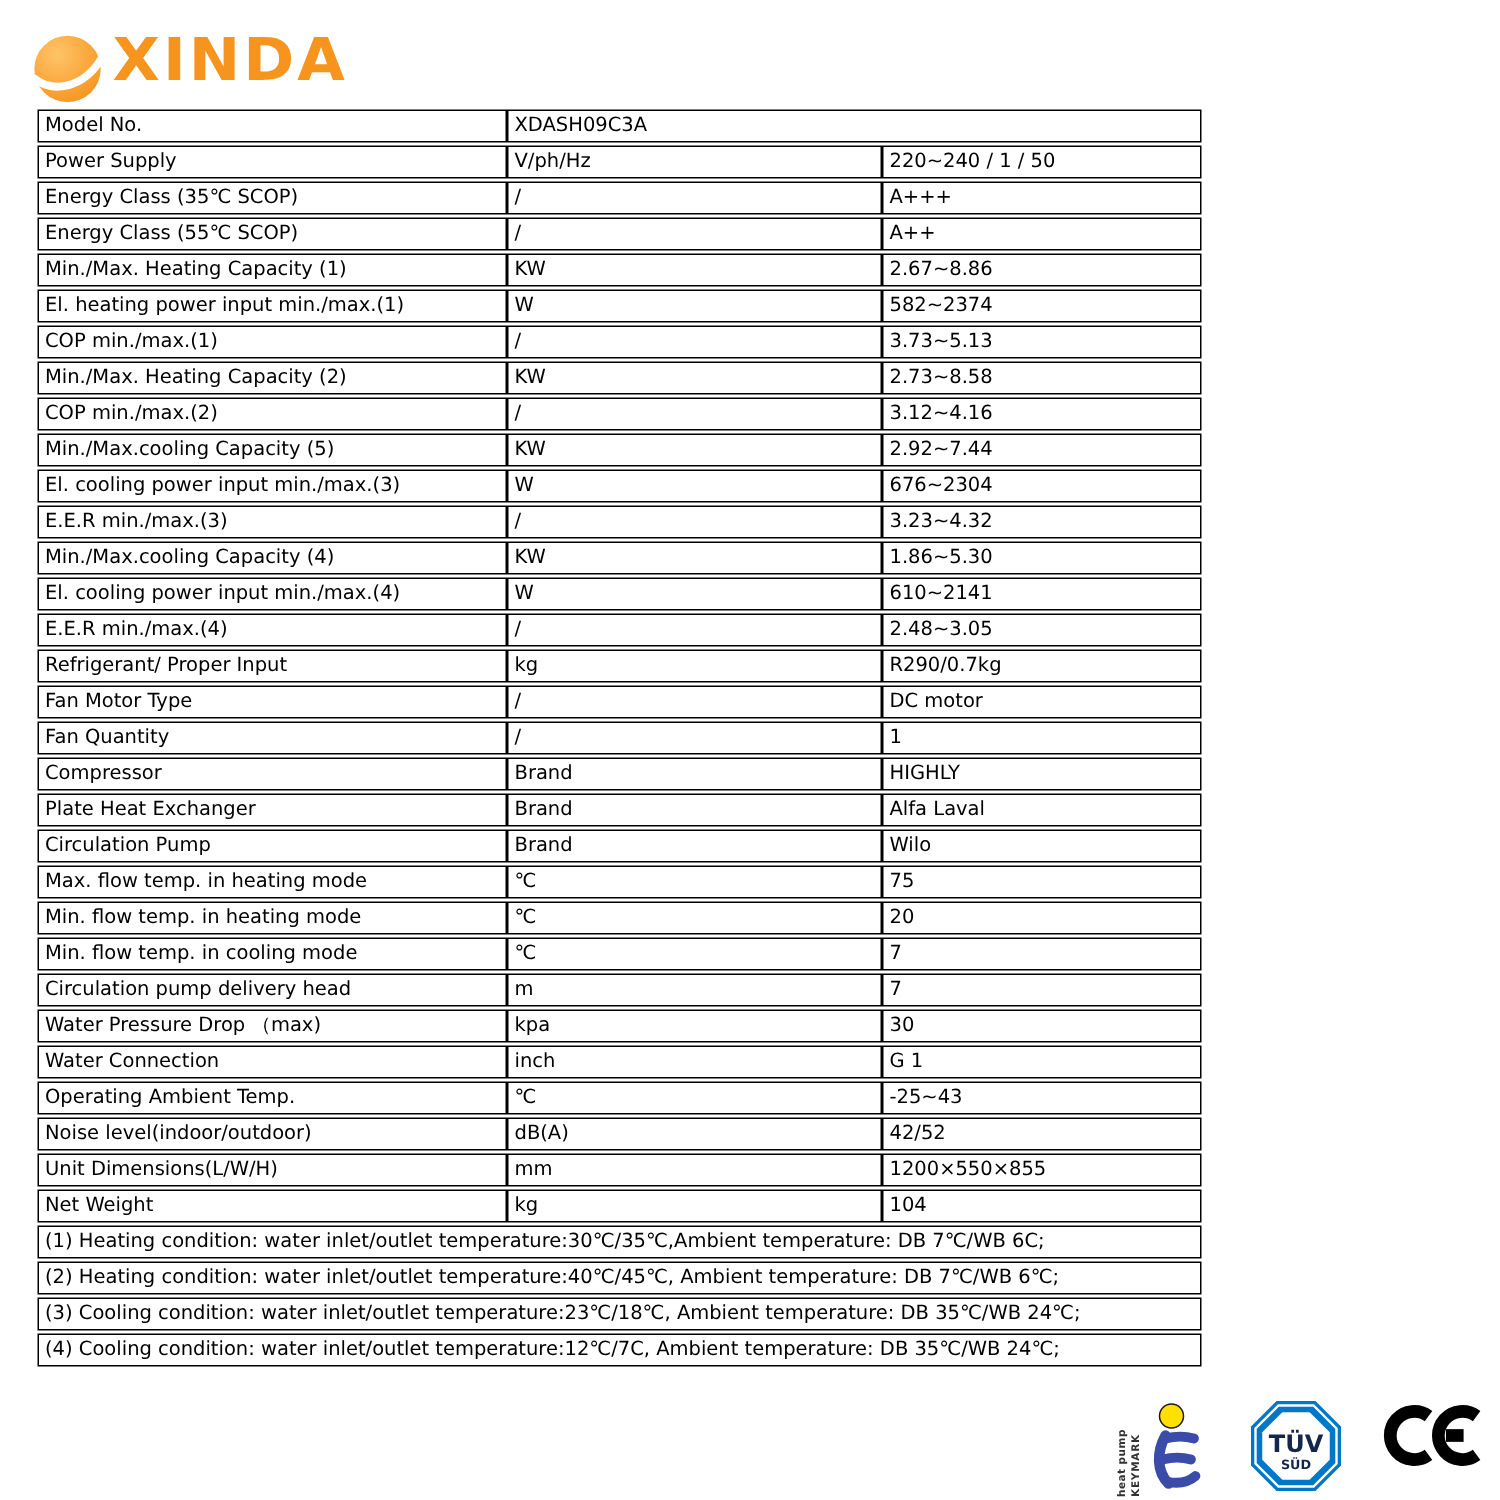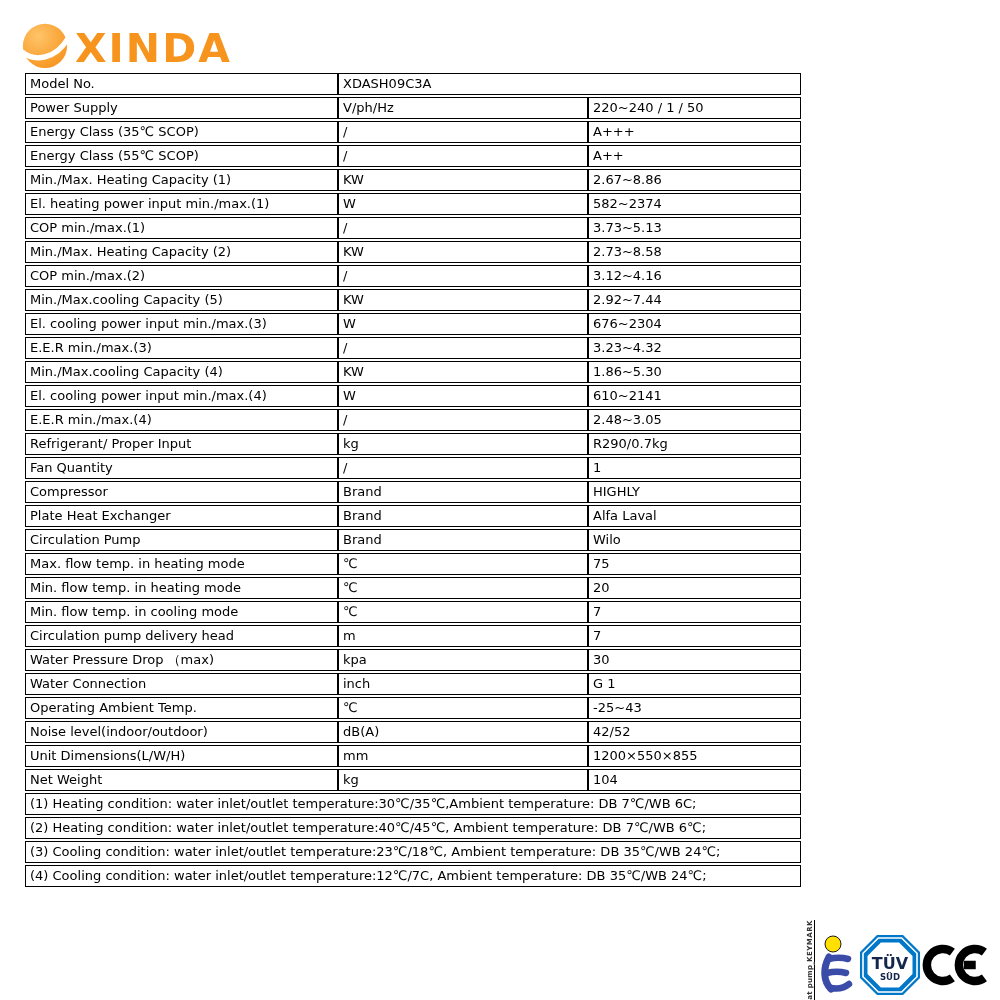--- a/index.html
+++ b/index.html
@@ -2,38 +2,38 @@
 <html><head>
 <meta charset="utf-8">
 <style>
   html,body{margin:0;padding:0;}
   body{
     width:1000px;height:1000px;background:#ffffff;position:relative;
     font-family:"DejaVu Sans","Liberation Sans",sans-serif;color:#000;
     overflow:hidden;
   }
   
-  .logo{position:absolute;top:20px;left:20px;display:flex;align-items:flex-end;height:50px;}
+  .logo{position:absolute;top:20px;left:20px;display:flex;align-items:flex-start;height:50px;}
   .logo-text{
     font-size:41px;font-weight:800;color:#F7941E;letter-spacing:2px;
     margin-left:5px;transform:scaleY(.96);line-height:1;
   }
   
   table.spec{
     position:absolute;top:71px;left:25px;width:776px;
     border-collapse:separate;border-spacing:0 2px;table-layout:fixed;
     font-size:13px;
   }
   table.spec td{
     border:1px solid #000;height:20px;line-height:20px;
     padding:0 4px;white-space:nowrap;overflow:hidden;background:#fff;
   }
   td.fnote{letter-spacing:0;}
   
-  .certs{position:absolute;right:12px;bottom:2px;display:flex;align-items:center;height:66px;text-decoration:underline;}
+  .certs{position:absolute;right:12px;bottom:2px;display:flex;gap:26px;height:66px;}
   .keymark{display:flex;align-items:center;}
   .km-text{
     transform:rotate(180deg);writing-mode:vertical-rl;
     font-size:7px;line-height:1.35;color:#333;font-weight:600;margin-right:1px;
     letter-spacing:.3px;
   }
   .km-text .km-bold{font-weight:800;letter-spacing:.5px;}
   .tuv-badge{display:block;}
   .ce-badge{display:block;}
 </style>
@@ -132,20 +132,25 @@
       </tr>
       <tr>
         <td>E.E.R min./max.(4)</td>
         <td>/</td>
         <td>2.48~3.05</td>
       </tr>
       <tr>
         <td>Refrigerant/ Proper Input</td>
         <td>kg</td>
         <td>R290/0.7kg</td>
+      </tr>
+      <tr>
+        <td>Fan Motor Type</td>
+        <td>/</td>
+        <td>DC motor</td>
       </tr>
       <tr>
         <td>Fan Quantity</td>
         <td>/</td>
         <td>1</td>
       </tr>
       <tr>
         <td>Compressor</td>
         <td>Brand</td>
         <td>HIGHLY</td>

